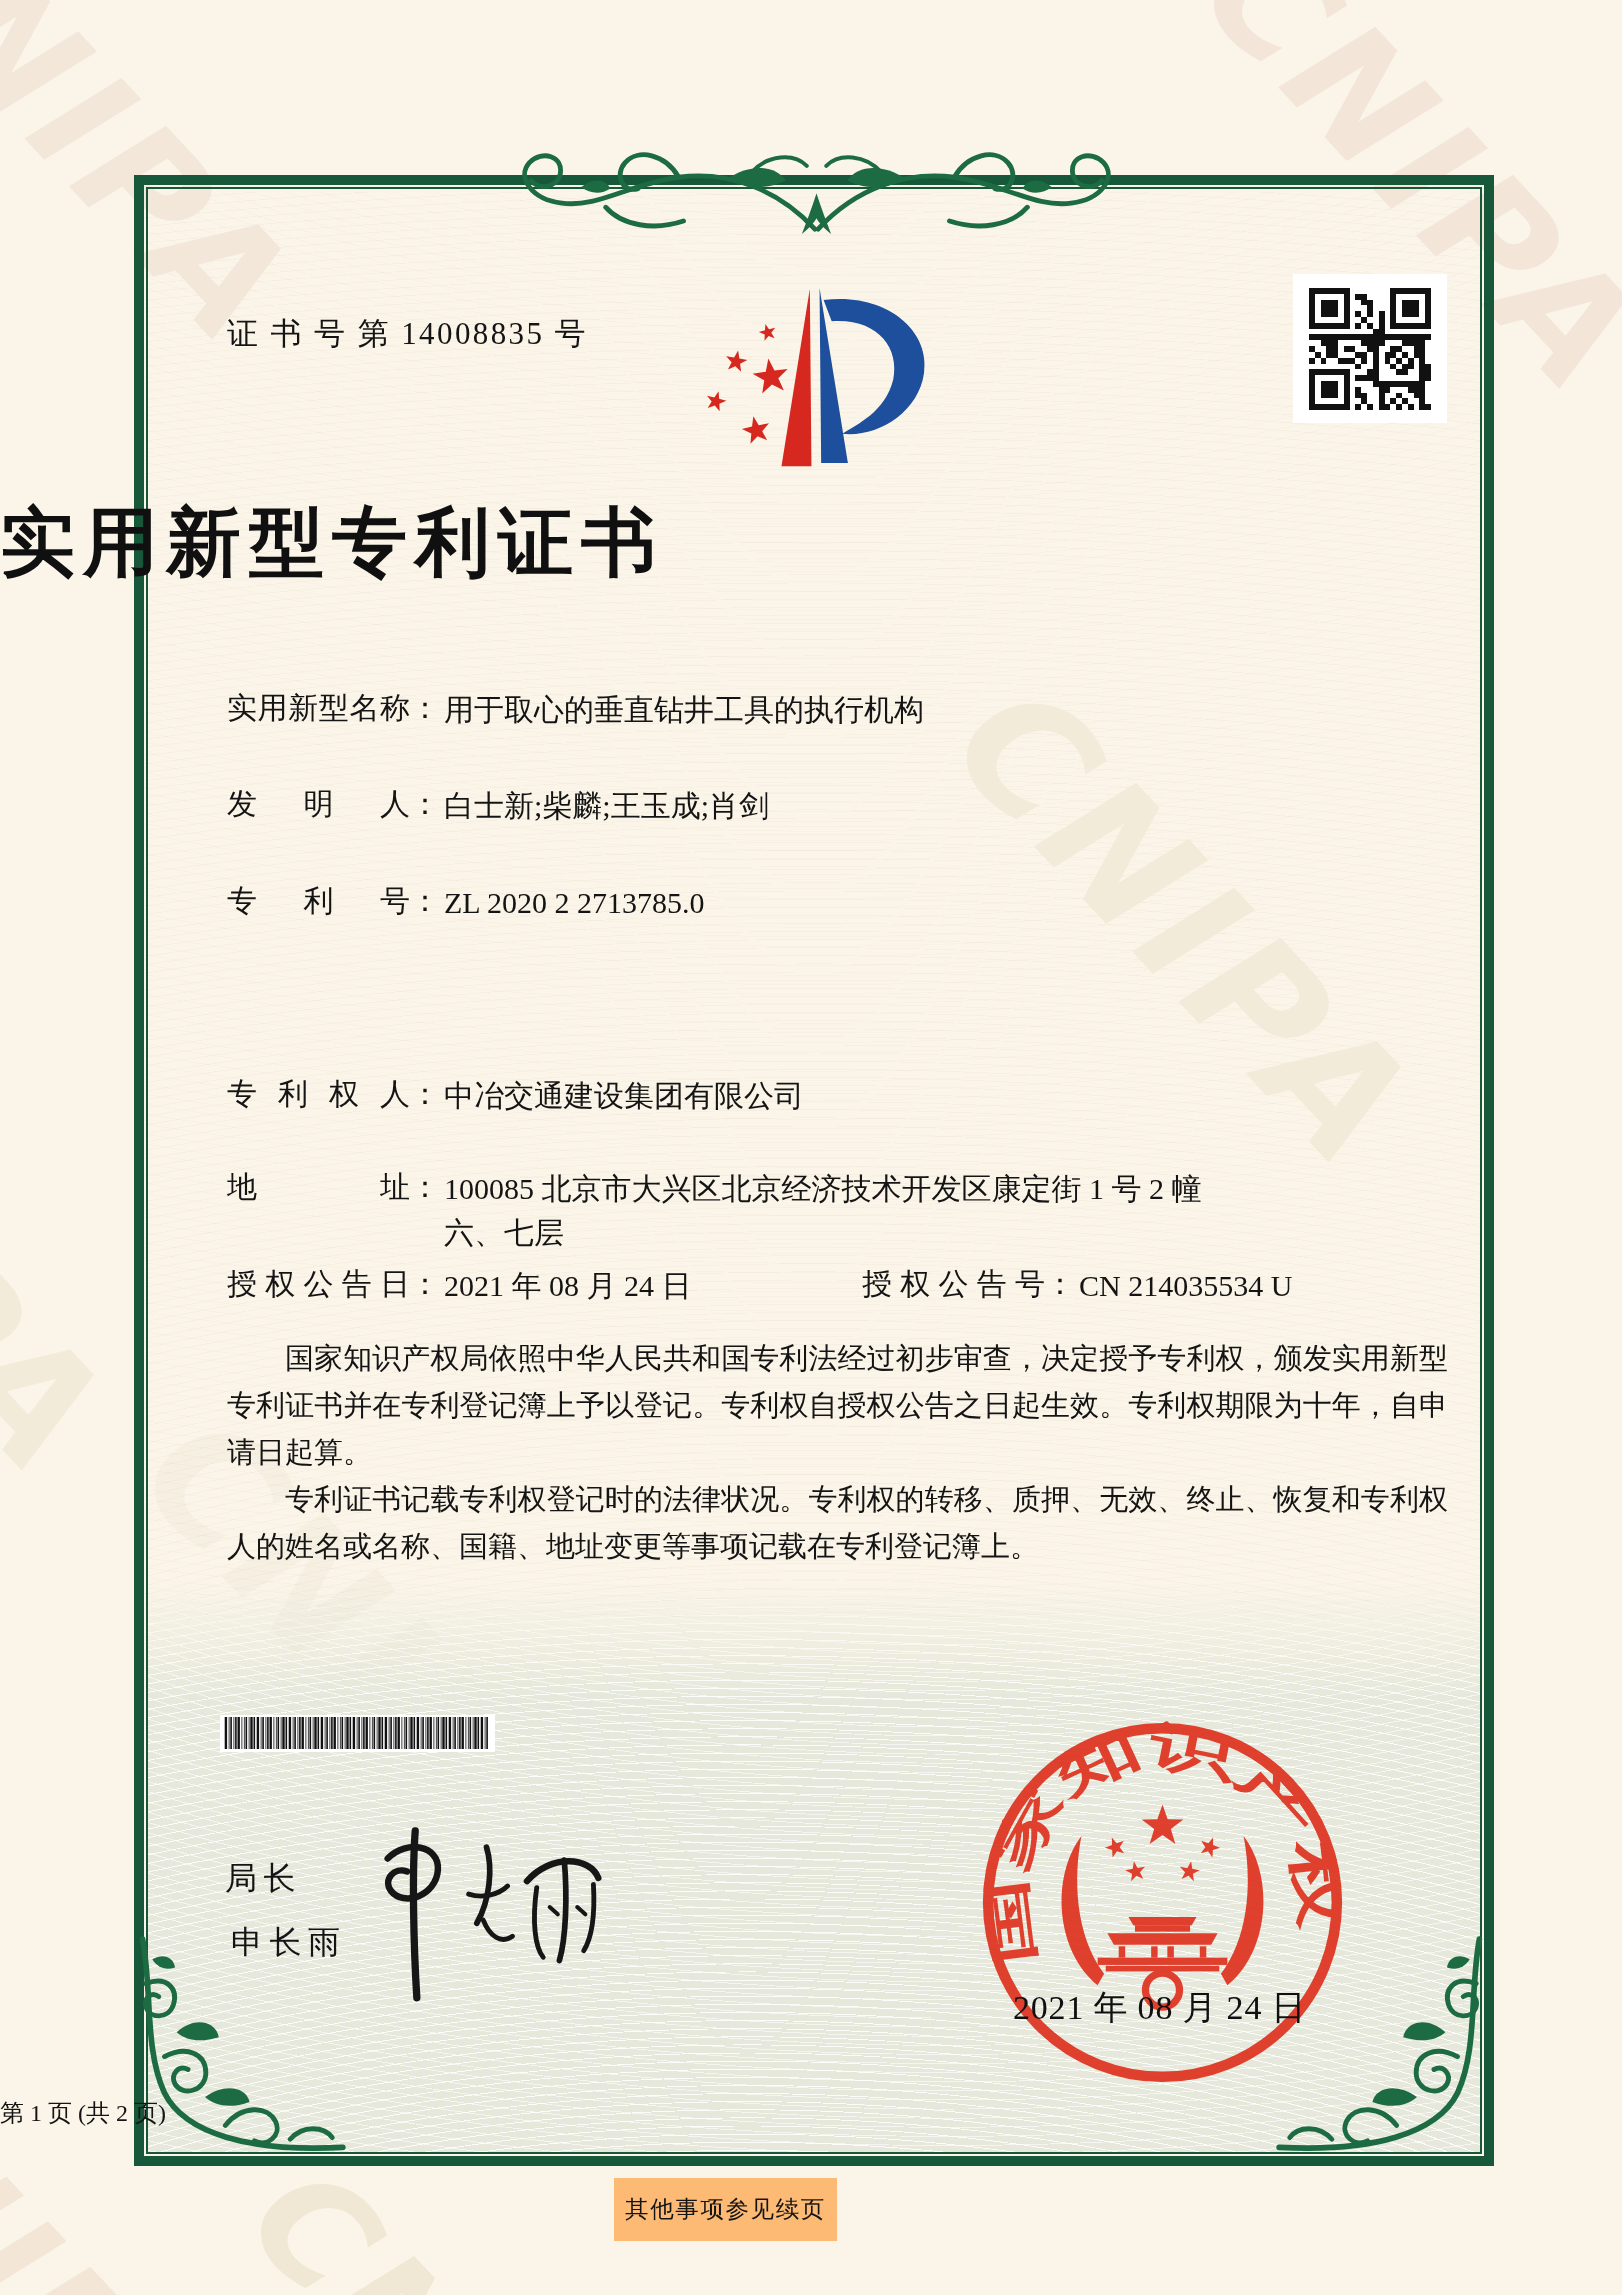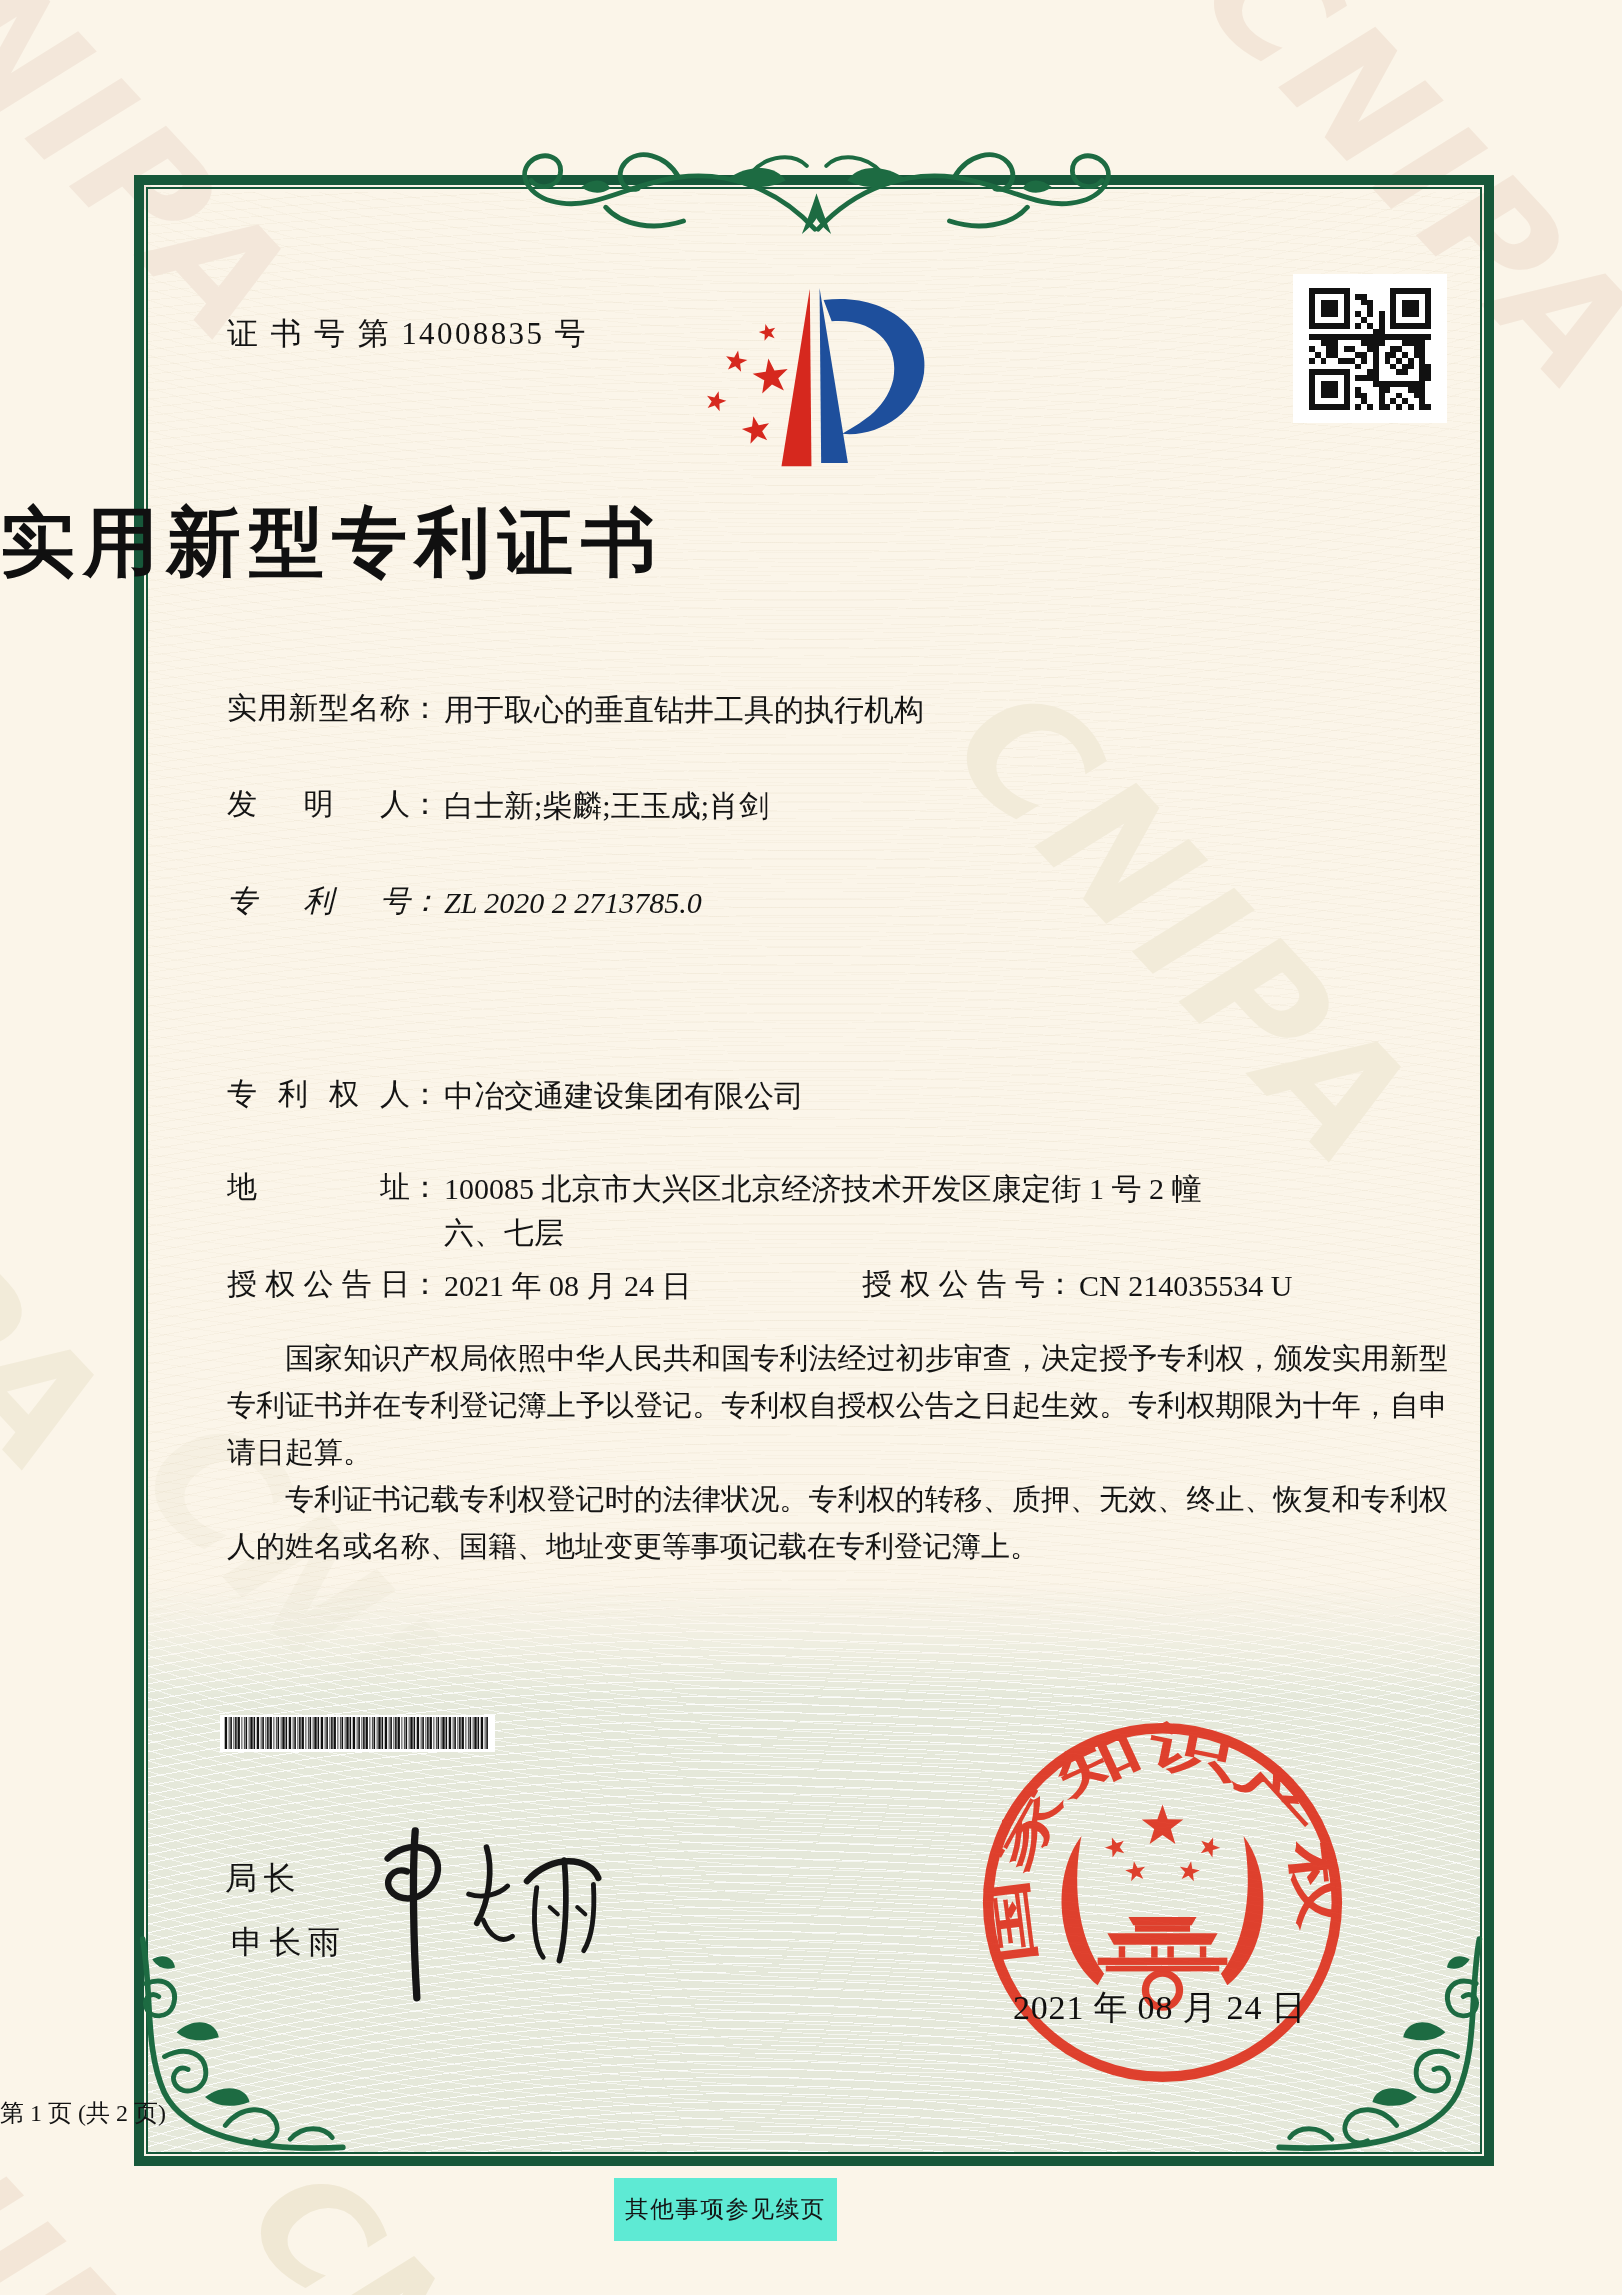--- a/index.html
+++ b/index.html
@@ -43,39 +43,39 @@
   .qr{position:absolute;left:1293px;top:274px;width:154px;height:149px;background:#fff;z-index:4;}
   .qr svg{position:absolute;left:16px;top:14px;}
   .title{position:absolute;left:0;top:493px;width:1623px;text-align:left;font-size:75px;
          font-weight:bold;letter-spacing:8px;color:#101010;z-index:4;}
 
   
   .field-row{position:absolute;left:227px;width:1266px;font-size:30px;line-height:39px;z-index:4;}
   .f-label{display:inline-block;width:183px;text-align:justify;text-align-last:justify;vertical-align:top;}
   .f-colon{display:inline-block;width:34px;vertical-align:top;}
   .f-value{display:inline-block;vertical-align:top;white-space:pre-line;max-width:1006px;line-height:44px;}
-  .fr1{top:688px;} .fr2{top:784px;} .fr3{top:881px;font-style:italic;} .fr4{top:979px;}
+  .fr1{top:688px;} .fr2{top:784px;} .fr3{top:881px;} .fr4{top:979px;}
   .fr5{top:1074px;} .fr6{top:1167px;} .fr7{top:1264px;}
   .grant2{position:absolute;left:635px;top:0;}
 
   
   .body-text{position:absolute;left:227px;top:1335px;width:1221px;font-size:29px;line-height:47px;
              text-align:justify;z-index:4;}
   .body-text p{margin:0;text-indent:2em;}
 
   
   .barcode{position:absolute;left:220px;top:1715px;background:#fff;padding:2.4px 3.2px;z-index:4;line-height:0;}
   .sig-title{position:absolute;left:225px;top:1857px;font-size:32px;letter-spacing:6.5px;z-index:4;}
   .sig-name{position:absolute;left:231px;top:1921px;font-size:32px;letter-spacing:6.5px;z-index:4;}
   .signature{position:absolute;left:365px;top:1816px;z-index:4;}
   .seal{position:absolute;left:976px;top:1716px;z-index:5;opacity:.93;}
   .seal-date{position:absolute;left:1013px;top:1985px;width:292px;font-size:34px;letter-spacing:0.8px;
              color:#101010;z-index:6;white-space:nowrap;}
   .page-num{position:absolute;left:0;top:2097px;width:1503px;text-align:left;font-size:24px;z-index:4;}
-  .footer-note{position:absolute;left:614px;top:2178px;width:223px;height:63px;background:#5eead4;
+  .footer-note{position:absolute;left:614px;top:2178px;width:223px;height:63px;background:#fdba74;
                z-index:4;text-align:center;font-size:23.5px;line-height:63px;letter-spacing:1.6px;}
 </style>
 </head>
 <body>
 
 <div class="page">
 
   <div class="wm wm1">CNIPA</div>
   <div class="wm wm2">CNIPA</div>
   <div class="wm wm3">CNIPA</div>

